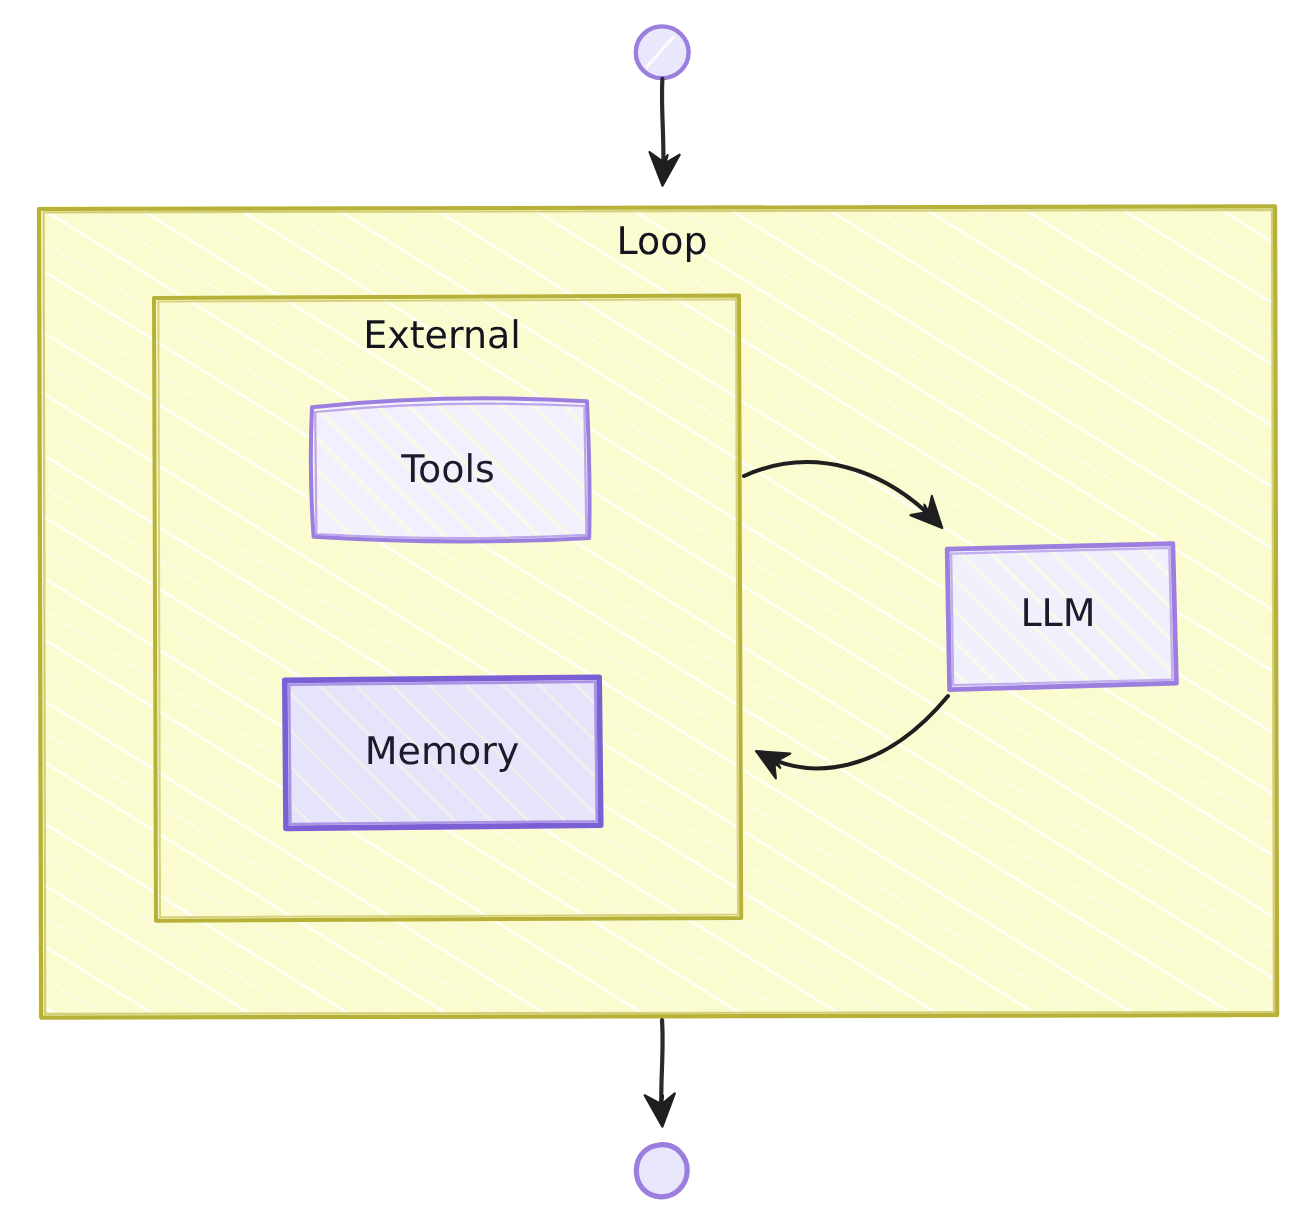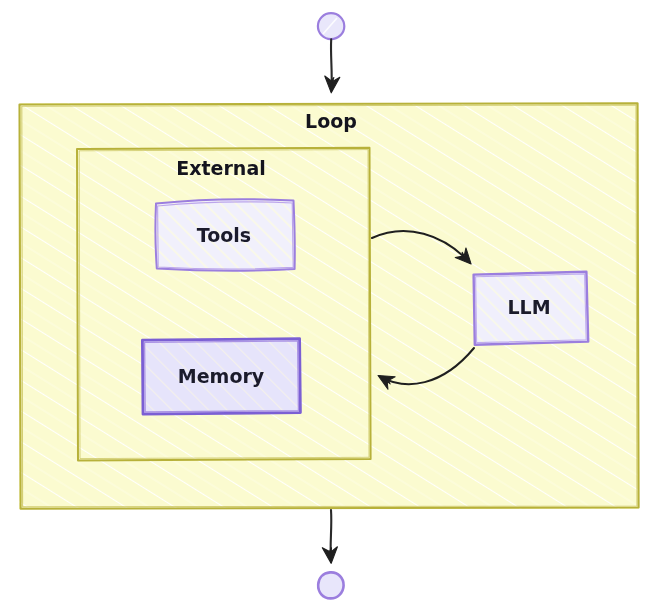--- a/index.html
+++ b/index.html
@@ -13,21 +13,20 @@
     position: relative;
     overflow: hidden;
     font-family: "DejaVu Sans", "Liberation Sans", sans-serif;
   }
   #diagram-root {
     position: absolute;
     left: 0;
     top: 0;
     width: 655px;
     height: 611px;
-    font-weight: bold;
   }
   svg#diagram-svg {
     display: block;
     width: 655px;
     height: 611px;
   }
   .node-label {
     font-family: "DejaVu Sans", "Liberation Sans", sans-serif;
     font-size: 19px;
     fill: #1b1b2b;

